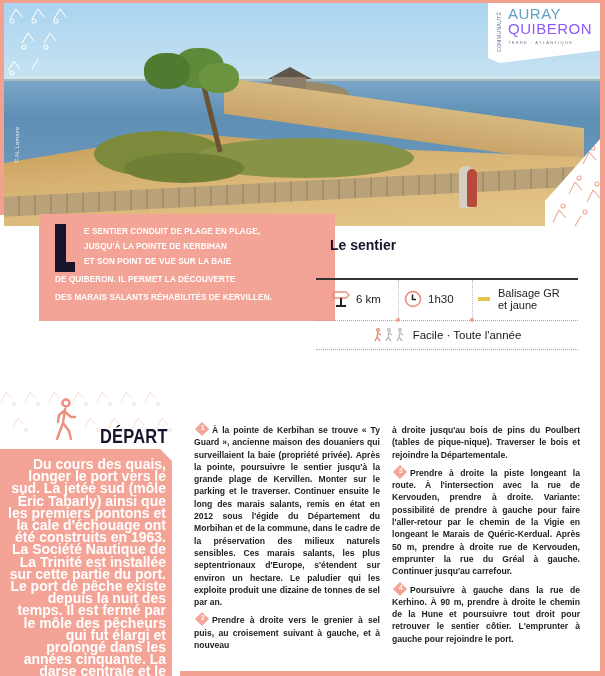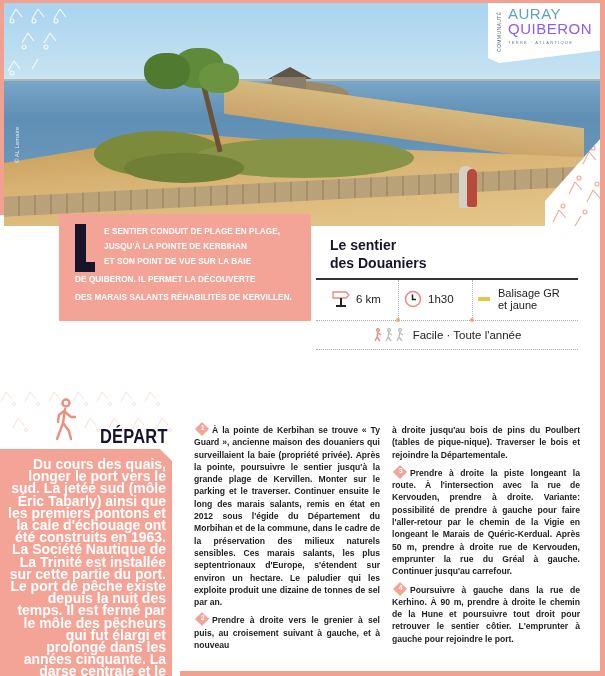--- a/index.html
+++ b/index.html
@@ -42,21 +42,21 @@
 
     
     .logo { position: absolute; left: 488px; top: 0; width: 112px; height: 63px; background: #fff;
       clip-path: polygon(0 0, 100% 0, 100% 80%, 10% 100%, 0 92%); }
     .logo-vert { position: absolute; left: 8px; top: 8px; width: 8px; height: 44px; font-size: 5px; color: #5a6e86; writing-mode: vertical-rl; transform: rotate(180deg); letter-spacing: .4px; }
     .logo-line1 { position: absolute; left: 20px; top: 6px; font-size: 15px; color: #5fa0c6; letter-spacing: .5px; line-height: 15px; }
     .logo-line2 { position: absolute; left: 20px; top: 21px; font-size: 15px; color: #8b5cf6; letter-spacing: .5px; line-height: 15px; }
     .logo-sub { position: absolute; left: 20px; top: 40px; font-size: 4px; color: #6c7a8a; letter-spacing: 1.3px; }
 
     
-    .intro { position: absolute; left: 39px; top: 214px; width: 252px; height: 107px; background: #f3a497; margin-left: 20px; }
+    .intro { position: absolute; left: 39px; top: 214px; width: 296px; height: 107px; background: #f3a497; }
     .intro-dropcap { position: absolute; left: 16px; top: 10px; width: 20px; height: 48px; }
     .intro-dropcap .stem { position: absolute; left: 0; top: 0; width: 11px; height: 48px; background: #17132a; }
     .intro-dropcap .foot { position: absolute; left: 0; top: 38px; width: 20px; height: 10px; background: #17132a; }
     .intro-line { position: absolute; font-family: "Liberation Sans", sans-serif; font-weight: bold; font-size: 9.5px; color: #fff; letter-spacing: .1px; transform: scaleX(.86); transform-origin: left; white-space: nowrap; text-transform: uppercase; }
 
     
     .title { position: absolute; left: 330px; top: 236px; width: 228px; text-align: left; font-family: Liberation Sans, sans-serif; font-weight: bold; font-size: 14px; line-height: 18px; color: #17132a; }
     .title-rule { position: absolute; left: 316px; top: 278px; width: 262px; height: 2px; background: #333; }
     .info-row { position: absolute; left: 316px; top: 280px; width: 262px; height: 38px; }
     .info-cell { position: absolute; top: 0; height: 38px; display: flex; align-items: center; }
@@ -162,21 +162,20 @@
     </div>
     <div class="intro-line" style="left:45px;top:11px;">E SENTIER CONDUIT DE PLAGE EN PLAGE,</div>
     <div class="intro-line" style="left:45px;top:26px;">JUSQU'À LA POINTE DE KERBIHAN</div>
     <div class="intro-line" style="left:45px;top:41px;">ET SON POINT DE VUE SUR LA BAIE</div>
     <div class="intro-line" style="left:16px;top:59px;">DE QUIBERON. IL PERMET LA DÉCOUVERTE</div>
     <div class="intro-line" style="left:16px;top:77px;">DES MARAIS SALANTS RÉHABILITÉS DE KERVILLEN.</div>
   </div>
 
   <div class="title">
     <div>Le sentier</div>
-    <div>des Douaniers</div>
   </div>
   <div class="title-rule"></div>
 
   <div class="vsep" style="left:398px;"></div>
   <div class="vsep" style="left:472px;"></div>
 
   <div class="info-row">
     <div class="info-cell" style="left:16px;">
       <span style="display:inline-block;width:18px;height:18px;margin-right:6px;">
         <svg width="18" height="18" viewBox="0 0 18 18">

